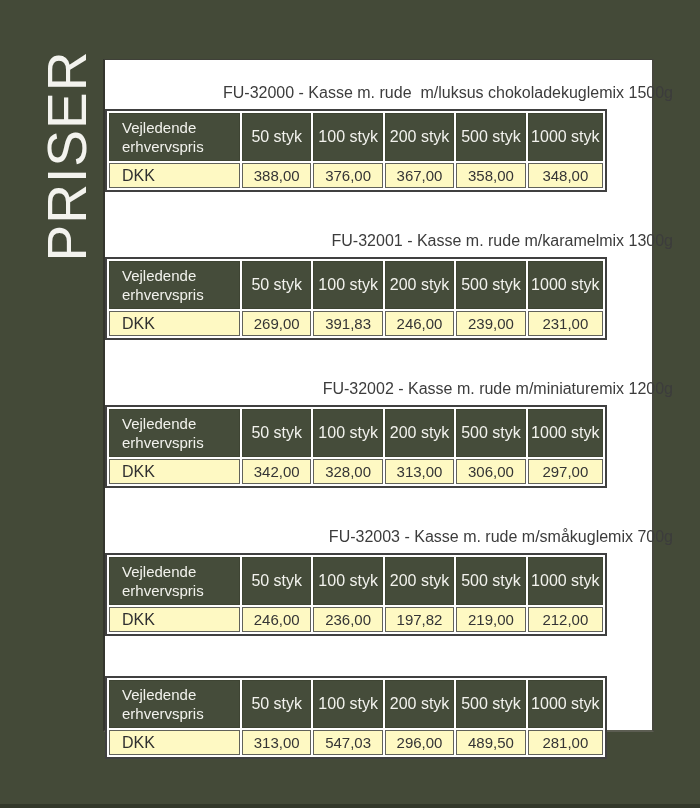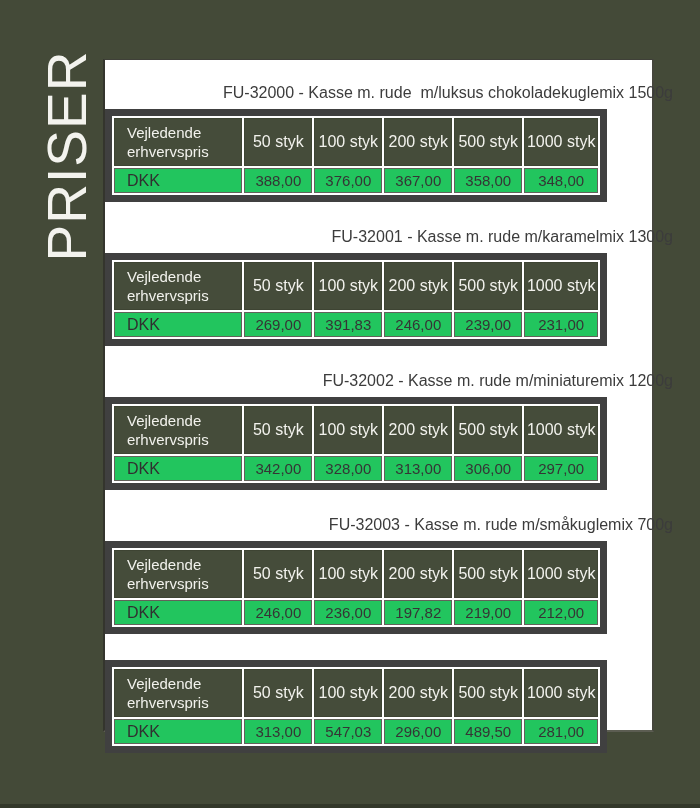--- a/index.html
+++ b/index.html
@@ -42,40 +42,40 @@
     border-right: 2px solid #45463c;
     border-bottom: 2px solid #5c5d52;
     padding-top: 24px;
   }
 
   .block {
     width: 568px;
     margin: 0 auto;
   }
   .block + .block {
-    margin-top: 26px;
+    margin-top: 40px;
   }
 
   .block-title {
     margin: 0 0 7px 0;
     font-size: 16px;
     line-height: 18px;
     font-weight: 400;
     color: #3c3c3c;
     text-align: right;
     white-space: pre;
   }
 
   table.price-table {
     width: 502px;
     table-layout: fixed;
     border-collapse: separate;
     border-spacing: 2px;
     background: #ffffff;
-    border: 7px solid #404040;
+    border: 2px solid #404040;
   }
   col.c-label { width: 26.8%; }
   col.c-qty   { width: 14.2%; }
   col.c-qty-last { width: 15.4%; }
 
   td.hdr {
     background: #454c3a;
     border: 1px solid #3e4433;
     color: #f2f2ed;
     font-size: 16px;
@@ -88,21 +88,21 @@
     padding-left: 12px;
     font-size: 15px;
     line-height: 19px;
   }
   td.data {
     border: 1px solid #61625a;
     color: #353535;
     font-size: 15px;
     height: 21px;
     text-align: center;
-    background: #22c55e;
+    background: #fef9c3;
   }
   td.data.cur {
     text-align: left;
     padding-left: 12px;
     font-size: 16px;
     color: #303030;
   }
 
   .bottom-edge {
     position: absolute;

